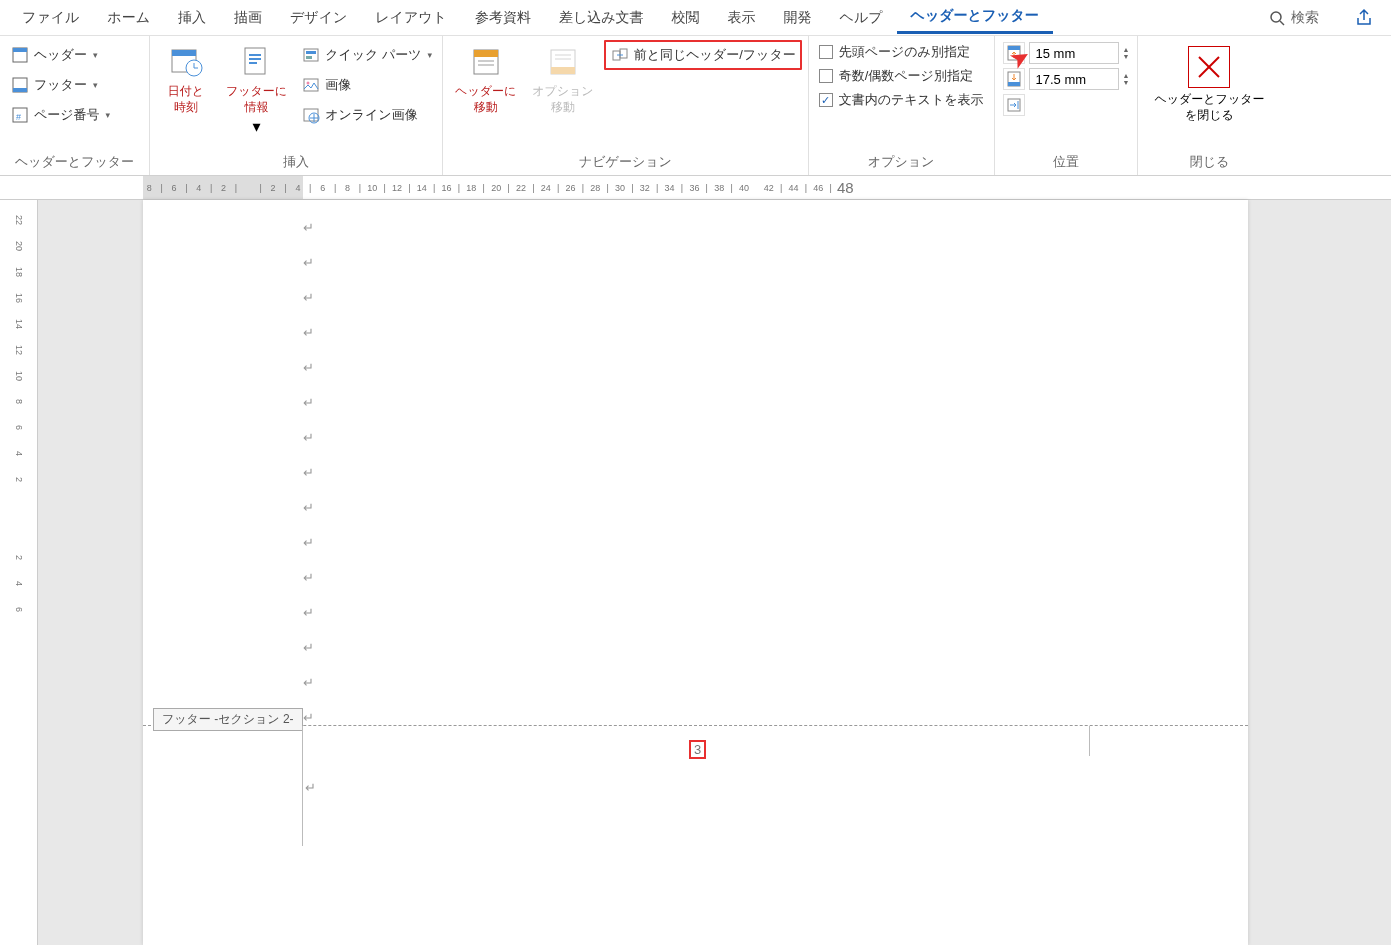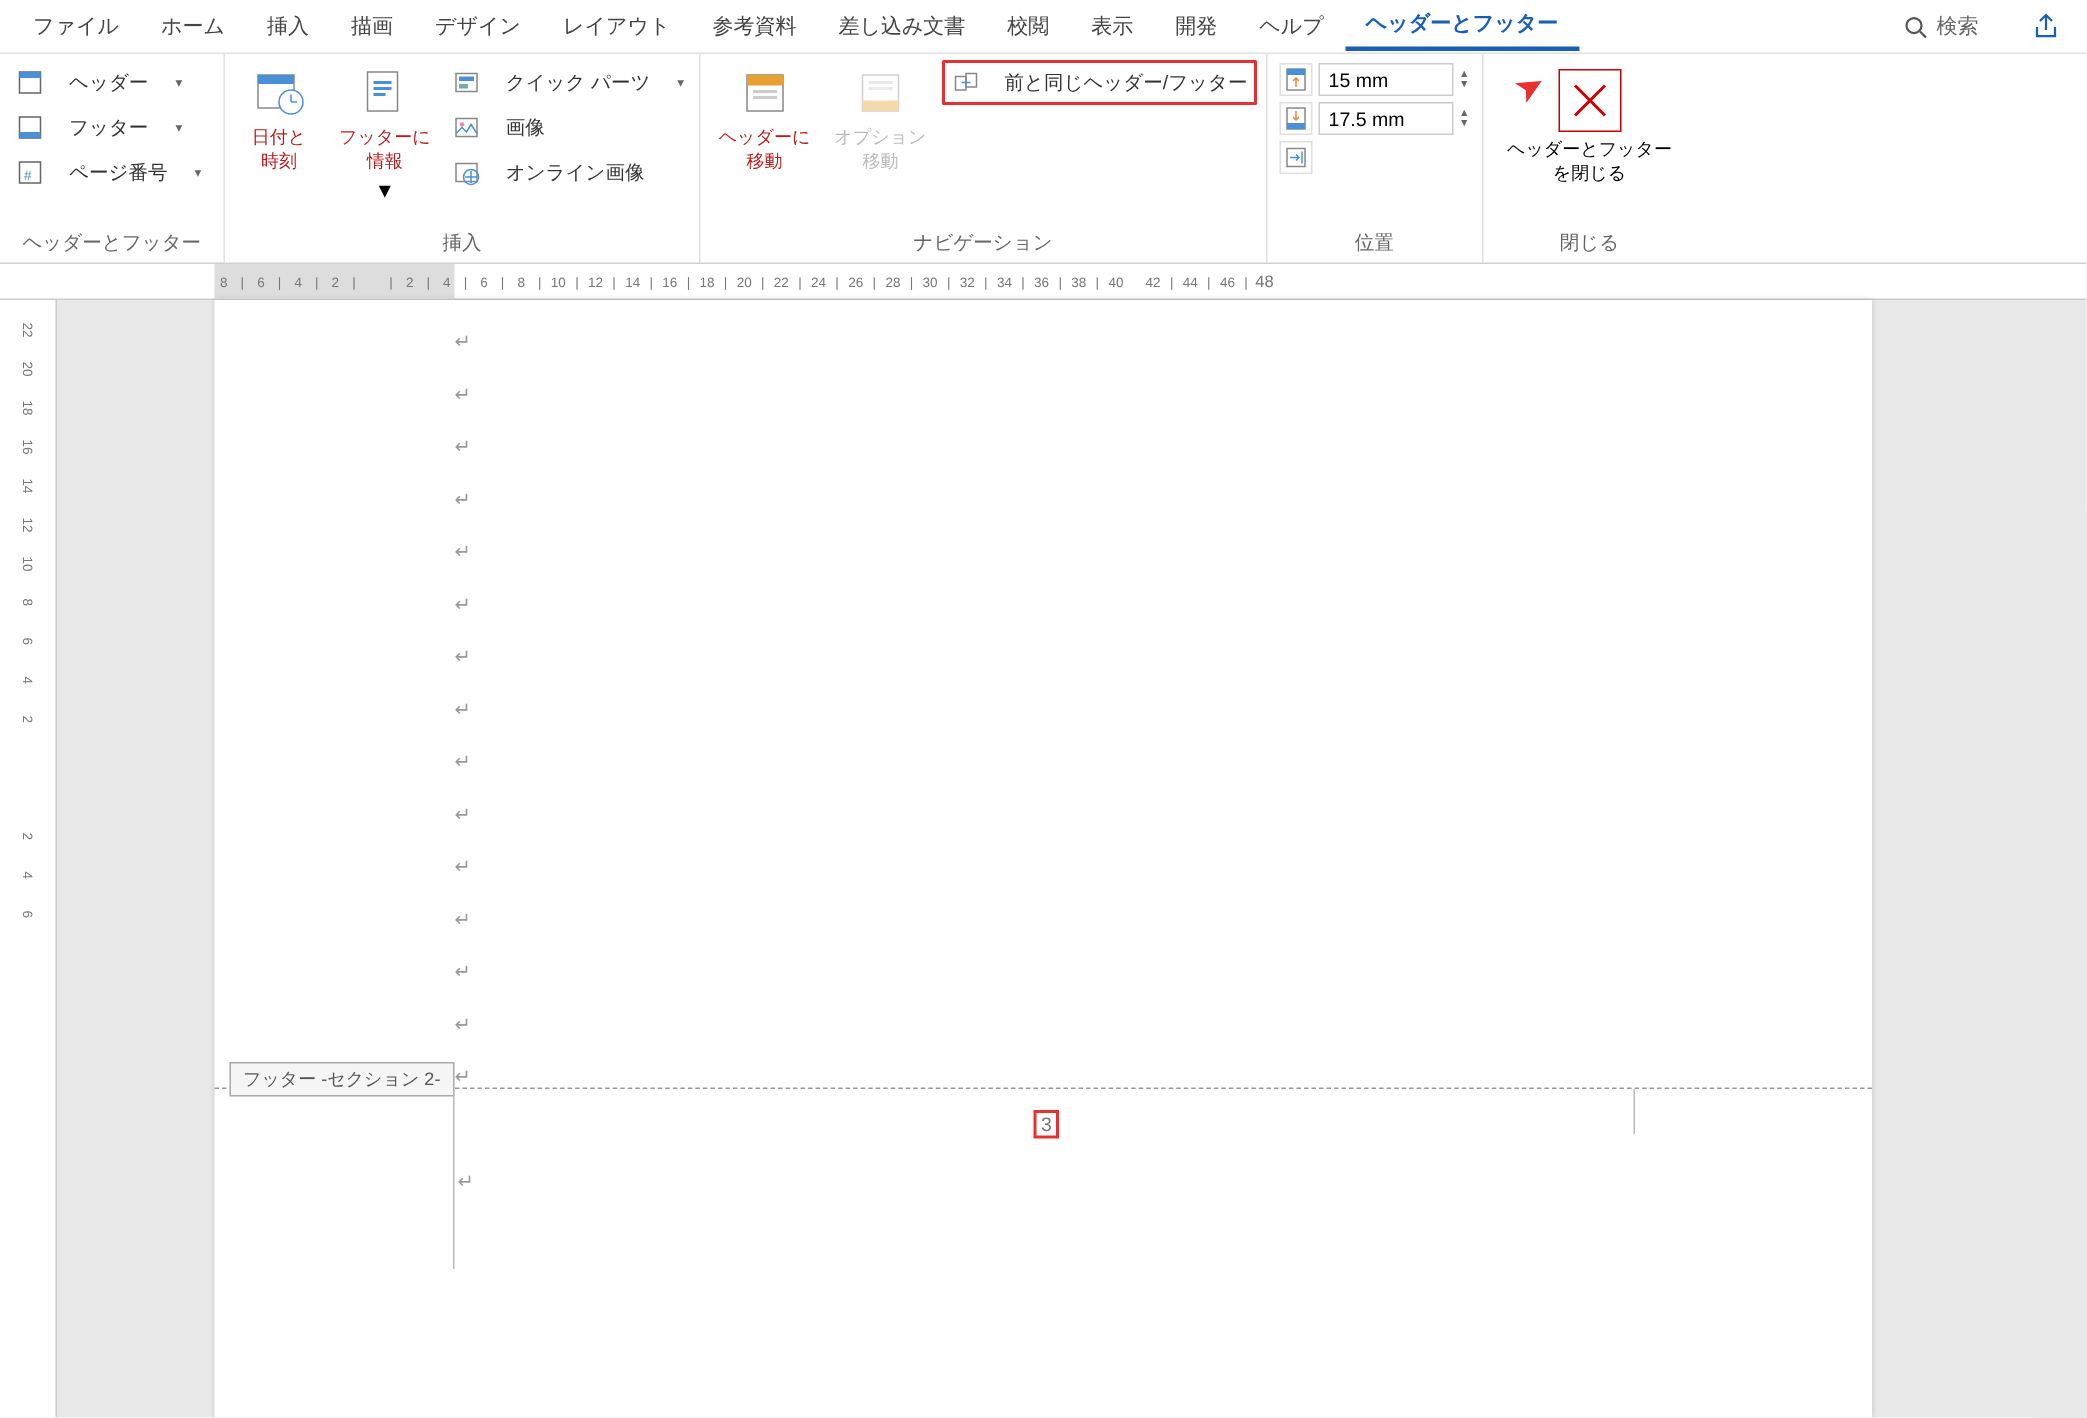--- a/index.html
+++ b/index.html
@@ -15,21 +15,21 @@
 .ribbon { display: flex; background: #fff; height: 140px; border-bottom: 1px solid #d0d0d0; }
 .grp { display: flex; flex-direction: column; padding: 4px 6px 0; border-right: 1px solid #e0e0e0; }
 .grp-body { display: flex; flex: 1; align-items: flex-start; gap: 4px; }
 .grp-label { text-align: center; font-size: 13px; color: #666; padding-bottom: 4px; }
 
 .vbtn { display: flex; flex-direction: column; align-items: center; justify-content: center; padding: 2px 6px; cursor: pointer; min-width: 60px; }
 .vbtn .ico { width: 40px; height: 40px; display: flex; align-items: center; justify-content: center; margin-bottom: 2px;}
 .vbtn .lbl { font-size: 12px; text-align: center; line-height: 1.3; color: #b91c1c; }
 .vbtn.disabled .lbl { color: #bbb; }
 
-.sbtn { display: flex; align-items: center; gap: 16px; padding: 1px 4px; cursor: pointer; font-size: 13px; color: #333; min-height: 30px;}
+.sbtn { display: flex; align-items: center; gap: 4px; padding: 1px 4px; cursor: pointer; font-size: 13px; color: #333; min-height: 30px;}
 .sbtn .sico { width: 20px; height: 20px; display: flex; align-items: center; justify-content: center; }
 .sbtn.red-outline { border: 2px solid #e83030; border-radius:1px;}
 .sbtn .dd { font-size: 9px; color: #666; margin-left: 2px;}
 .stack { display: flex; flex-direction: column; gap:0; justify-content: center;}
 
 .chk { display: flex; align-items: center; gap: 6px; font-size: 13px; color: #333; padding: 3px 4px; }
 .chk .box { width: 14px; height: 14px; border: 1px solid #888; display: flex; align-items: center; justify-content: center; font-size: 11px; color: #1a5fb4; background: #fff;}
 
 .spin { display: flex; align-items: center; gap: 4px; padding: 2px 2px;}
 .spin input { width: 90px; height: 22px; border: 1px solid #ccc; font-size: 13px; padding: 0 6px; }
@@ -236,20 +236,39 @@
                 <path d="M6 9h6" stroke="#4a90d9"></path>
               </svg>
             </span>
           <span>前と同じヘッダー/フッター</span>
         </div>
       </div>
     </div>
     <div class="grp-label">ナビゲーション</div>
   </div>
 
+  <div class="grp">
+    <div class="grp-body">
+      <div class="stack">
+        <div class="chk">
+          <span class="box"></span>
+          <span>先頭ページのみ別指定</span>
+        </div>
+        <div class="chk">
+          <span class="box"></span>
+          <span>奇数/偶数ページ別指定</span>
+        </div>
+        <div class="chk">
+          <span class="box">✓</span>
+          <span>文書内のテキストを表示</span>
+        </div>
+      </div>
+    </div>
+    <div class="grp-label">オプション</div>
+  </div>
 
   <div class="grp">
     <div class="grp-body">
       <div class="stack">
         <div class="spin">
           <span class="sico">
               <svg width="18" height="18" viewBox="0 0 18 18">
                 <rect x="3" y="2" width="12" height="14" fill="none" stroke="#888"></rect>
                 <rect x="3" y="2" width="12" height="4" fill="#4a90d9"></rect>
                 <path d="M9 8v6m-2-4l2-2 2 2" fill="none" stroke="#e83"></path>
@@ -354,21 +373,21 @@
         <span style="display: inline-block; width: 12.4px; text-align: center; font-size: 9px; color: rgb(119, 119, 119);">38</span>
         <span style="display: inline-block; width: 12.4px; text-align: center; font-size: 9px; color: rgb(119, 119, 119);">|</span>
         <span style="display: inline-block; width: 12.4px; text-align: center; font-size: 9px; color: rgb(119, 119, 119);">40</span>
         <span style="display: inline-block; width: 12.4px; text-align: center; font-size: 9px; color: rgb(119, 119, 119);"></span>
         <span style="display: inline-block; width: 12.4px; text-align: center; font-size: 9px; color: rgb(119, 119, 119);">42</span>
         <span style="display: inline-block; width: 12.4px; text-align: center; font-size: 9px; color: rgb(119, 119, 119);">|</span>
         <span style="display: inline-block; width: 12.4px; text-align: center; font-size: 9px; color: rgb(119, 119, 119);">44</span>
         <span style="display: inline-block; width: 12.4px; text-align: center; font-size: 9px; color: rgb(119, 119, 119);">|</span>
         <span style="display: inline-block; width: 12.4px; text-align: center; font-size: 9px; color: rgb(119, 119, 119);">46</span>
         <span style="display: inline-block; width: 12.4px; text-align: center; font-size: 9px; color: rgb(119, 119, 119);">|</span>
-        <span style="display: inline-block; width: 12.4px; text-align: left; font-size: 11px; color: rgb(119, 119, 119);">48</span>
+        <span style="display: inline-block; width: 12.4px; text-align: left; font-size: 15px; color: rgb(119, 119, 119);">48</span>
       </div>
   </div>
   <div class="vruler" id="vruler">
       <div style="height: 12px; text-align: center; font-size: 9px; color: rgb(119, 119, 119); writing-mode: vertical-rl; margin: 1px auto;"></div>
       <div style="height: 12px; text-align: center; font-size: 9px; color: rgb(119, 119, 119); writing-mode: vertical-rl; margin: 1px auto;">22</div>
       <div style="height: 12px; text-align: center; font-size: 9px; color: rgb(119, 119, 119); writing-mode: vertical-rl; margin: 1px auto;"></div>
       <div style="height: 12px; text-align: center; font-size: 9px; color: rgb(119, 119, 119); writing-mode: vertical-rl; margin: 1px auto;">20</div>
       <div style="height: 12px; text-align: center; font-size: 9px; color: rgb(119, 119, 119); writing-mode: vertical-rl; margin: 1px auto;"></div>
       <div style="height: 12px; text-align: center; font-size: 9px; color: rgb(119, 119, 119); writing-mode: vertical-rl; margin: 1px auto;">18</div>
       <div style="height: 12px; text-align: center; font-size: 9px; color: rgb(119, 119, 119); writing-mode: vertical-rl; margin: 1px auto;"></div>

